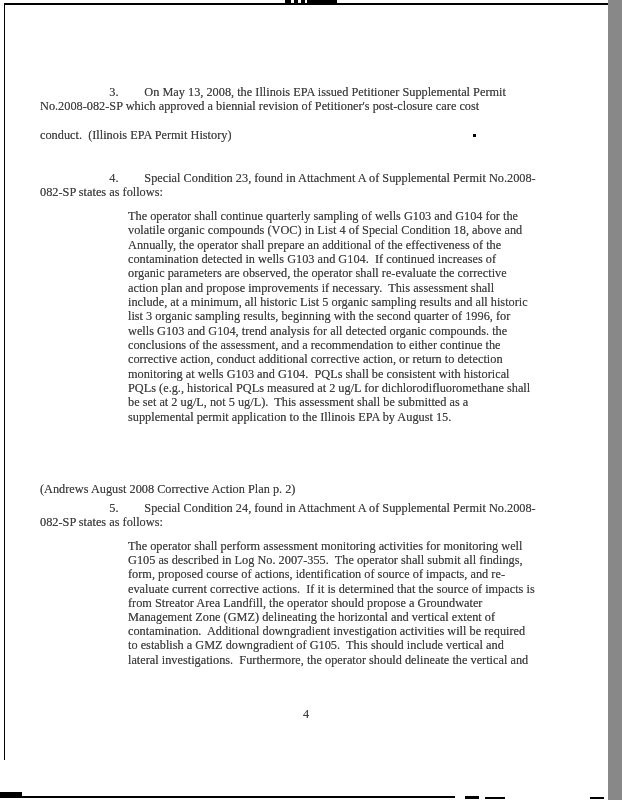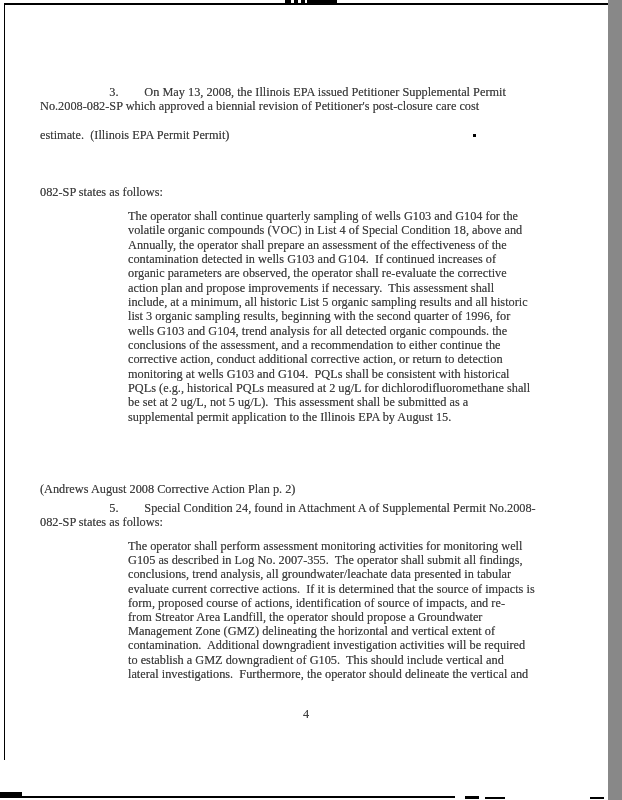--- a/index.html
+++ b/index.html
@@ -43,28 +43,31 @@
   <div class="artifact" style="left:465px;top:796px;width:14px; height:3px;"></div>
   <div class="artifact" style="left:485px;top:797px;width:20px; height:2px;"></div>
   <div class="artifact" style="left:590px;top:797px;width:14px; height:2px;"></div>
 
   <div class="artifact" style="left:473px;top:134px;width:3px;height:3px;"></div>
 
   <div class="pline" style="top:70px">
     <span class="pnum">3.</span><span>On May 13, 2008, the Illinois EPA issued Petitioner Supplemental Permit</span>
   </div>
   <div class="flush" style="top:99px">No.2008-082-SP which approved a biennial revision of Petitioner's post-closure care cost</div>
-  <div class="flush" style="top:128px">estimate.  (Illinois EPA Permit Permit)</div>
+  <div class="flush" style="top:128px">conduct.  (Illinois EPA Permit History)</div>
 
+  <div class="pline" style="top:156px">
+    <span class="pnum">4.</span><span>Special Condition 23, found in Attachment A of Supplemental Permit No.2008-</span>
+  </div>
   <div class="flush" style="top:185px">082-SP states as follows:</div>
 
   <div class="quote quote1" style="top:209px">
     <div class="qline">The operator shall continue quarterly sampling of wells G103 and G104 for the</div>
     <div class="qline">volatile organic compounds (VOC) in List 4 of Special Condition 18, above and</div>
-    <div class="qline">Annually, the operator shall prepare an assessment of the effectiveness of the</div>
+    <div class="qline">Annually, the operator shall prepare an additional of the effectiveness of the</div>
     <div class="qline">contamination detected in wells G103 and G104.  If continued increases of</div>
     <div class="qline">organic parameters are observed, the operator shall re-evaluate the corrective</div>
     <div class="qline">action plan and propose improvements if necessary.  This assessment shall</div>
     <div class="qline">include, at a minimum, all historic List 5 organic sampling results and all historic</div>
     <div class="qline">list 3 organic sampling results, beginning with the second quarter of 1996, for</div>
     <div class="qline">wells G103 and G104, trend analysis for all detected organic compounds. the</div>
     <div class="qline">conclusions of the assessment, and a recommendation to either continue the</div>
     <div class="qline">corrective action, conduct additional corrective action, or return to detection</div>
     <div class="qline">monitoring at wells G103 and G104.  PQLs shall be consistent with historical</div>
     <div class="qline">PQLs (e.g., historical PQLs measured at 2 ug/L for dichlorodifluoromethane shall</div>
@@ -75,23 +78,22 @@
   <div class="flush" style="top:482px">(Andrews August 2008 Corrective Action Plan p. 2)</div>
 
   <div class="pline" style="top:486px">
     <span class="pnum">5.</span><span>Special Condition 24, found in Attachment A of Supplemental Permit No.2008-</span>
   </div>
   <div class="flush" style="top:515px">082-SP states as follows:</div>
 
   <div class="quote quote2" style="top:539px">
     <div class="qline">The operator shall perform assessment monitoring activities for monitoring well</div>
     <div class="qline">G105 as described in Log No. 2007-355.  The operator shall submit all findings,</div>
-    <div class="qline">conclusions, trend analysis, all groundwater/leachate data presented in tabular</div>
+    <div class="qline">form, proposed course of actions, identification of source of impacts, and re-</div>
     <div class="qline">evaluate current corrective actions.  If it is determined that the source of impacts is</div>
-    <div class="qline">form, proposed course of actions, identification of source of impacts, and re-</div>
     <div class="qline">from Streator Area Landfill, the operator should propose a Groundwater</div>
     <div class="qline">Management Zone (GMZ) delineating the horizontal and vertical extent of</div>
     <div class="qline">contamination.  Additional downgradient investigation activities will be required</div>
     <div class="qline">to establish a GMZ downgradient of G105.  This should include vertical and</div>
     <div class="qline">lateral investigations.  Furthermore, the operator should delineate the vertical and</div>
   </div>
 
   <div class="pagenum">4</div>
 
 </div>

